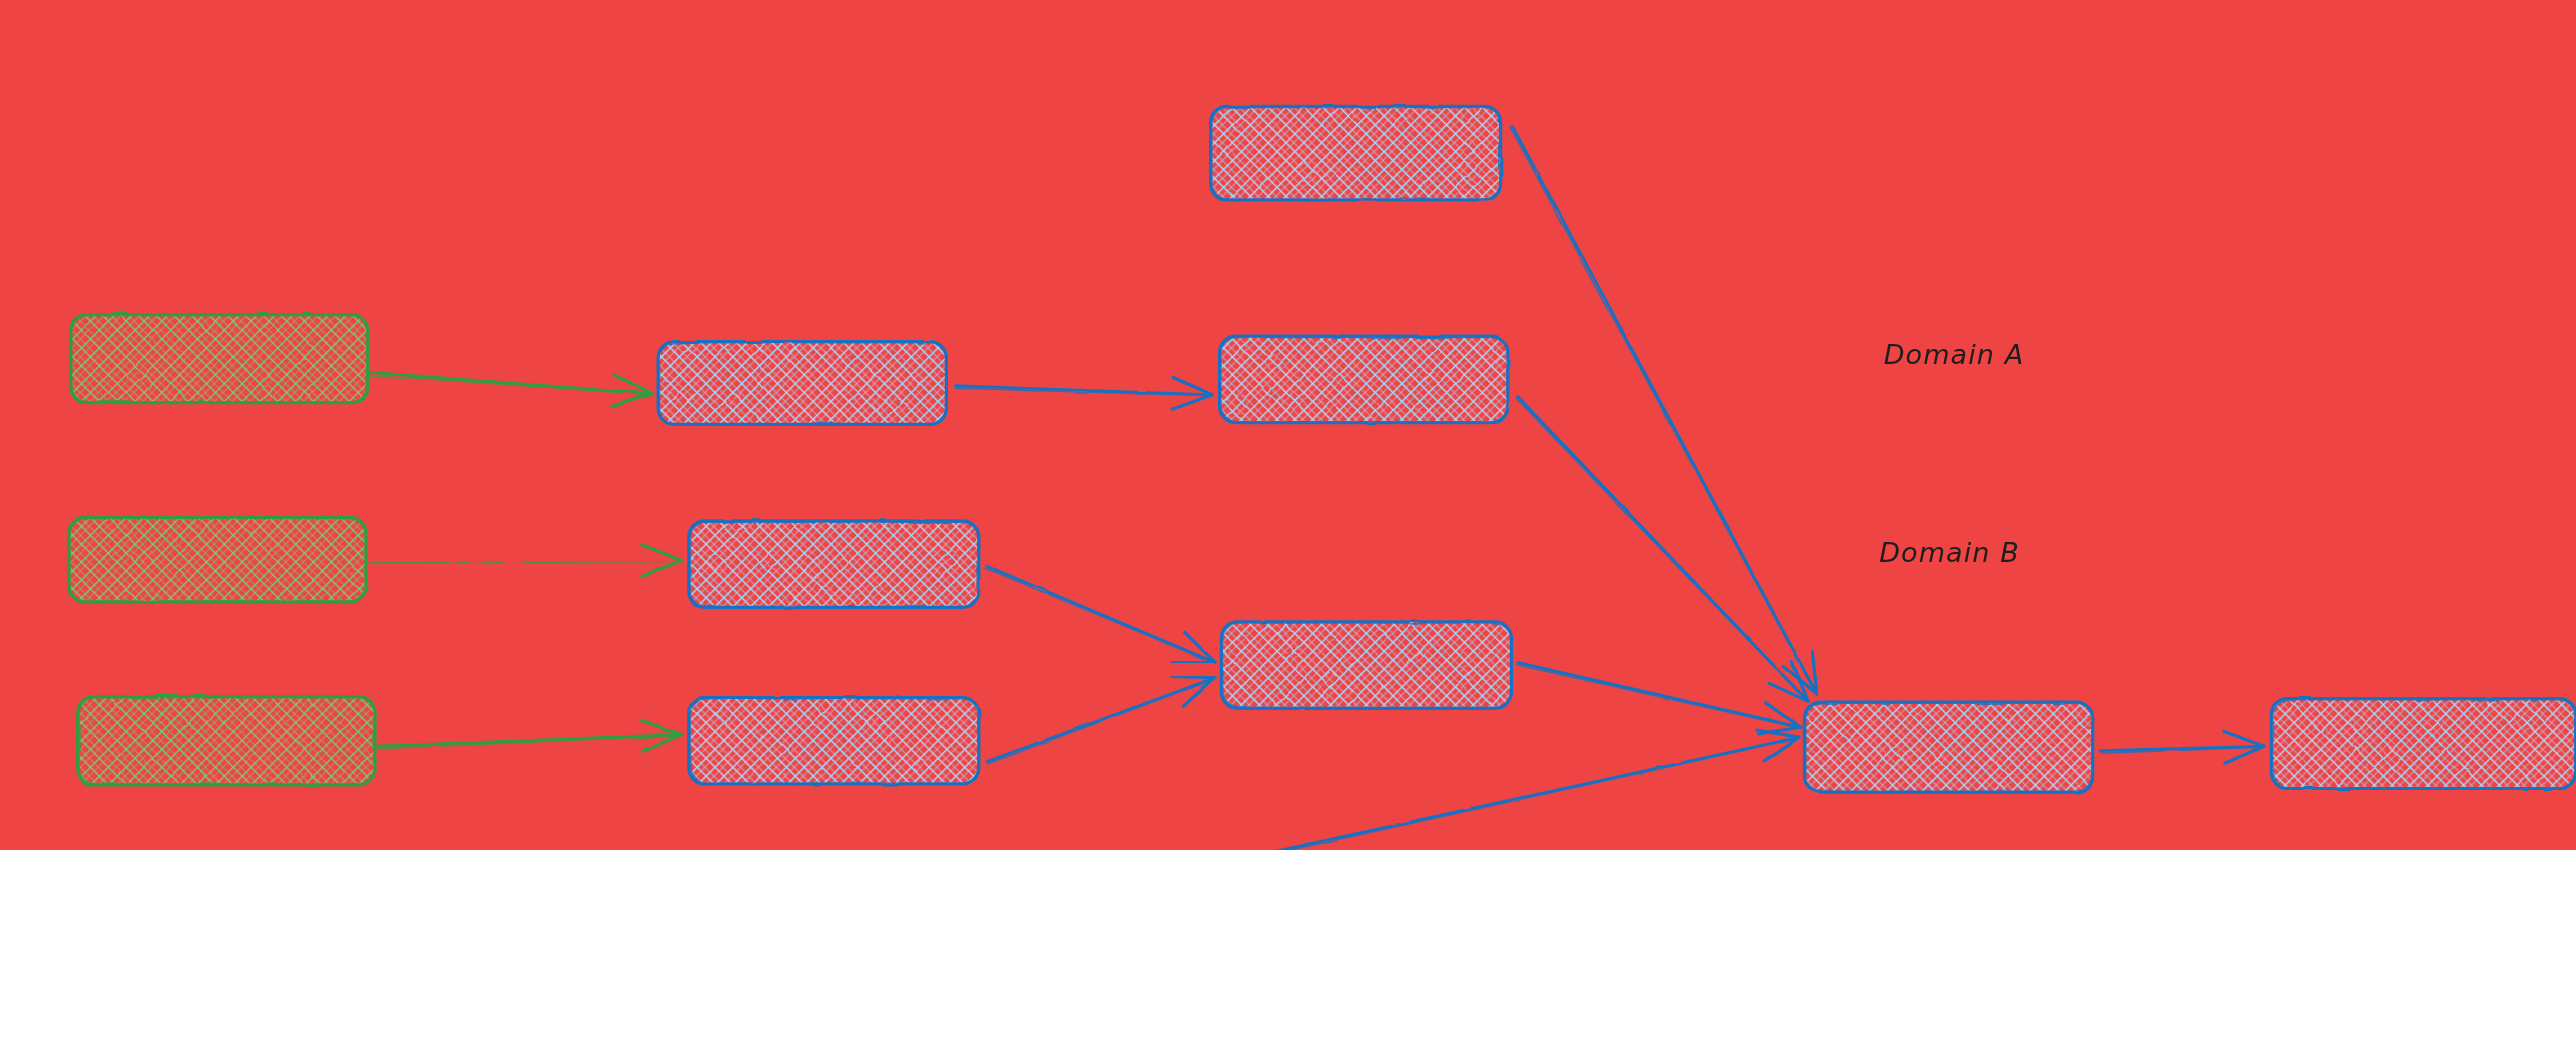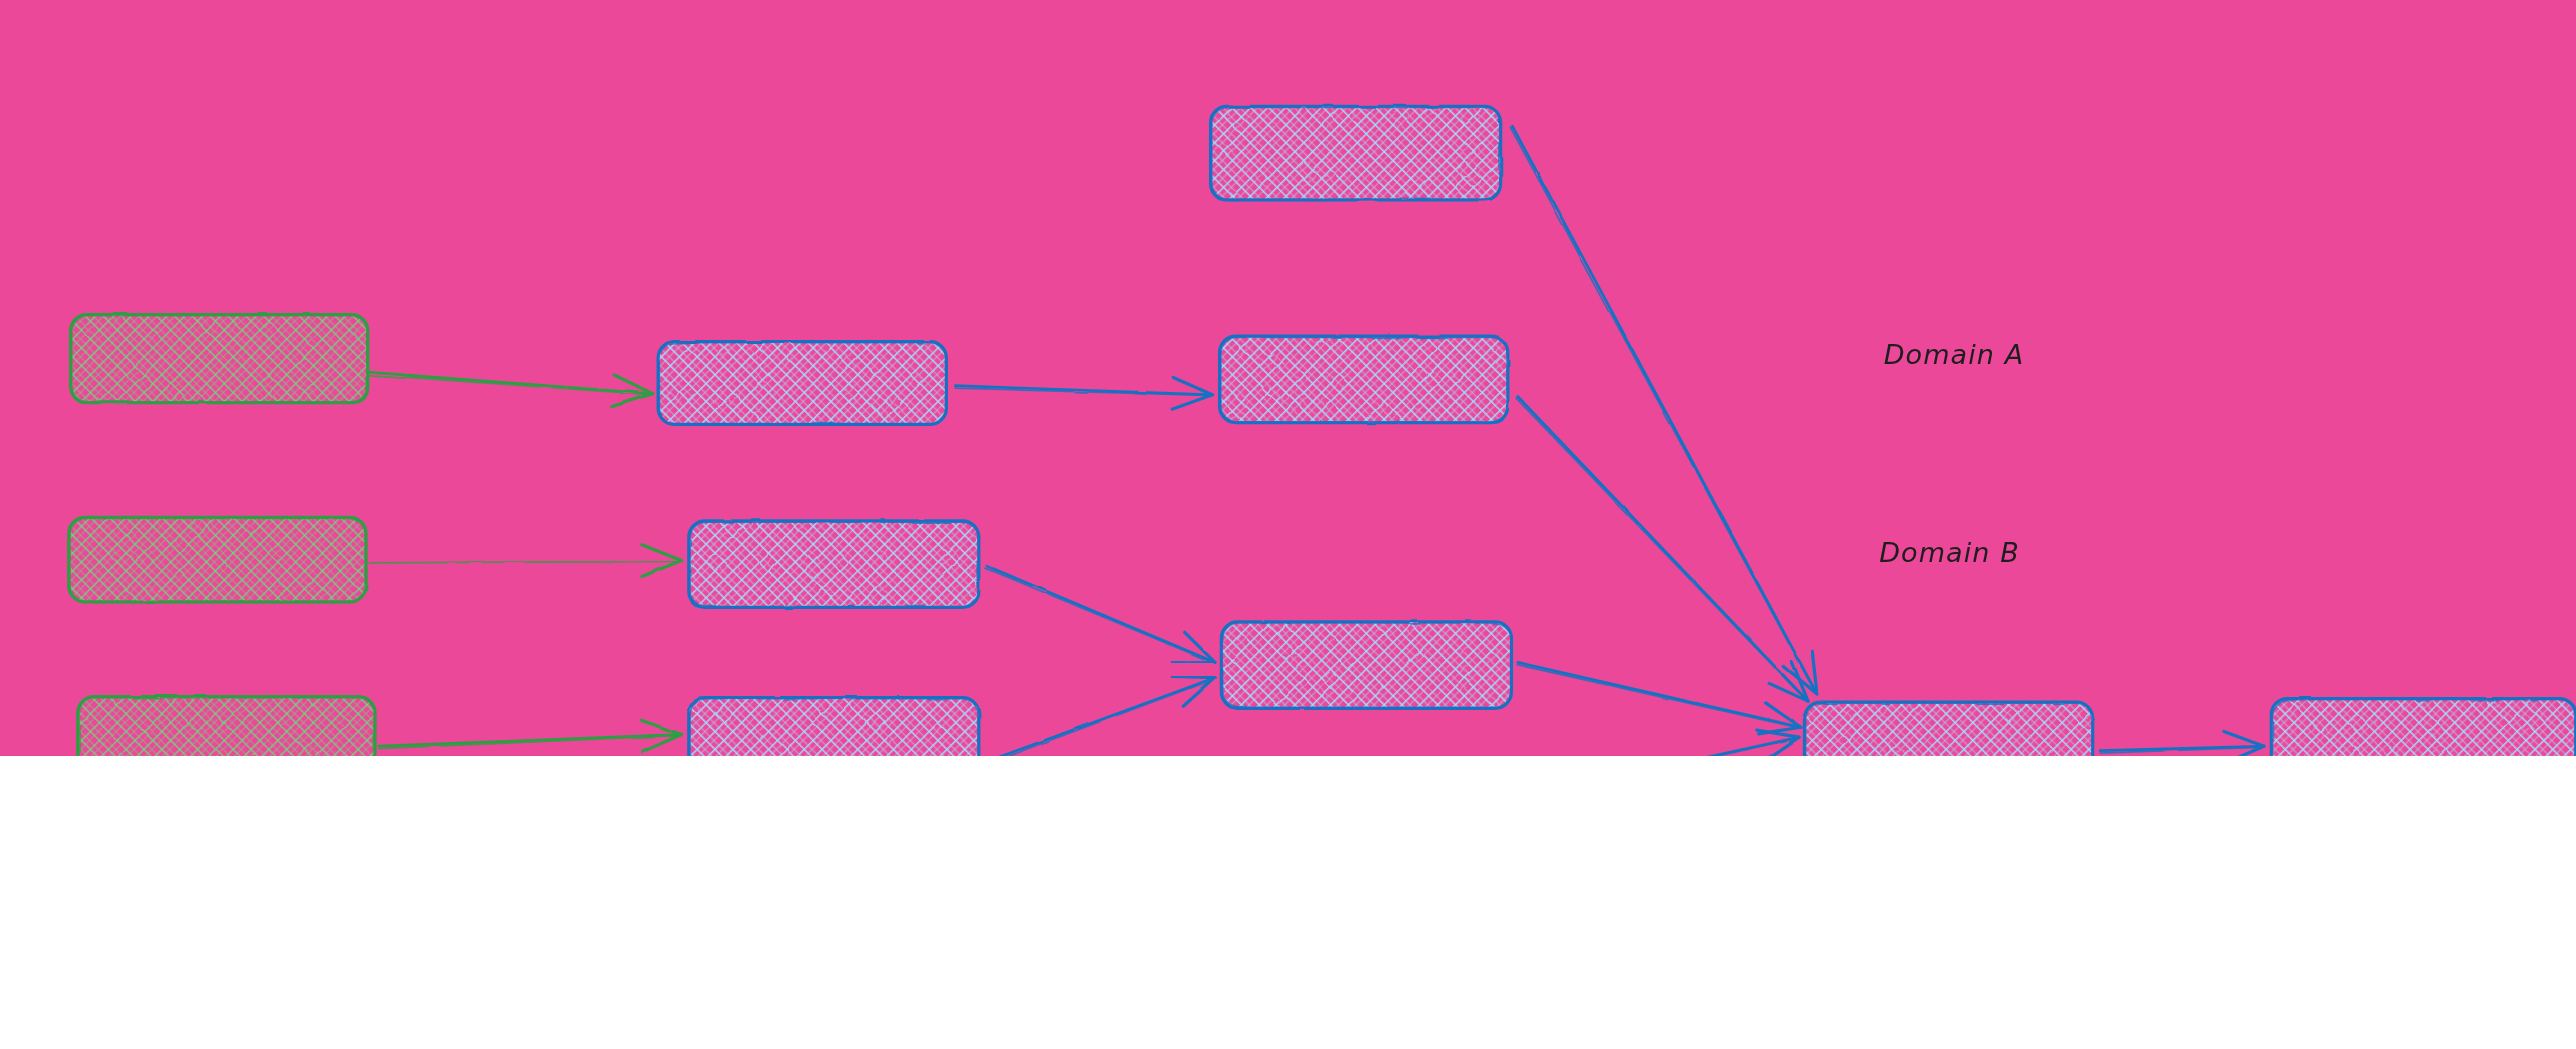--- a/index.html
+++ b/index.html
@@ -7,22 +7,22 @@
     margin: 0;
     padding: 0;
     background: #ffffff;
   }
   body {
     font-family: "DejaVu Sans", sans-serif;
   }
   #canvas-wrap {
     position: relative;
     width: 2576px;
-    height: 756px;
-    background: #ec4899;
+    height: 850px;
+    background: #ef4444;
     overflow: hidden;
   }
   svg#diagram {
     position: absolute;
     top: 0;
     left: 0;
     width: 2576px;
     height: 1049px;
     display: block;
   }

